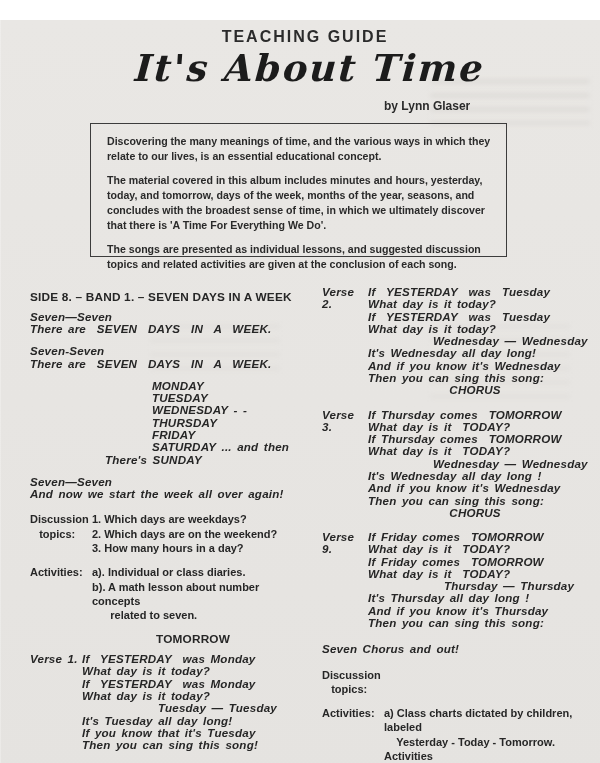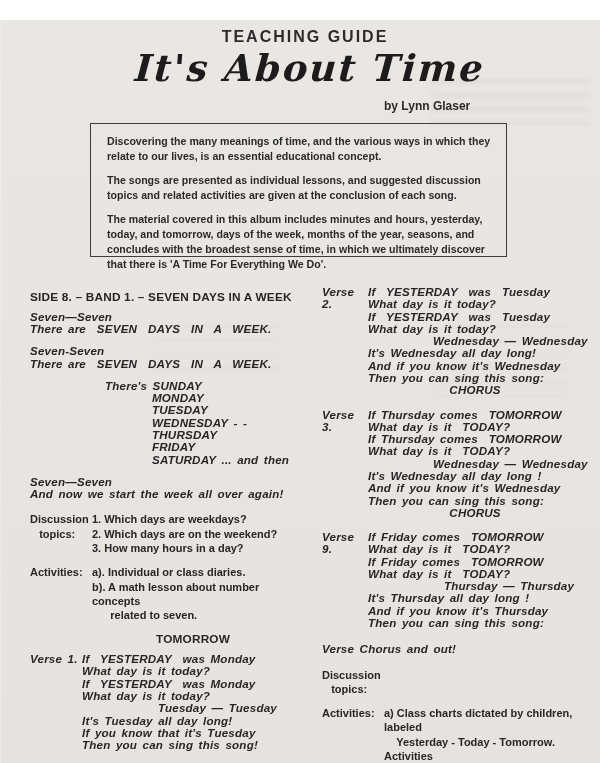--- a/index.html
+++ b/index.html
@@ -96,40 +96,40 @@
   <div class="ghost" style="left:430px;top:55px;width:160px;height:50px;"></div>
   <div class="ghost" style="left:150px;top:300px;width:130px;height:60px;opacity:.25;"></div>
   <div class="ghost" style="left:430px;top:300px;width:140px;height:80px;opacity:.25;"></div>
 
   <div class="kicker">TEACHING GUIDE</div>
   <div class="title">It's About Time</div>
   <div class="byline">by Lynn Glaser</div>
 
   <div class="intro-box">
     <p>Discovering the many meanings of time, and the various ways in which they relate to our lives, is an essential educational concept.</p>
+    <p>The material covered in this album includes minutes and hours, yesterday, today, and tomorrow, days of the week, months of the year, seasons, and concludes with the broadest sense of time, in which we ultimately discover that there is 'A Time For Everything We Do'.</p>
     <p>The songs are presented as individual lessons, and suggested discussion topics and related activities are given at the conclusion of each song.</p>
-    <p>The material covered in this album includes minutes and hours, yesterday, today, and tomorrow, days of the week, months of the year, seasons, and concludes with the broadest sense of time, in which we ultimately discover that there is 'A Time For Everything We Do'.</p>
   </div>
 
   <div class="col col-left">
     <div class="heading">SIDE 8. – BAND 1. – SEVEN DAYS IN A WEEK</div>
 
     <div class="lyric pre mt6">Seven—Seven
 There are  SEVEN  DAYS  IN  A  WEEK.</div>
     <div class="lyric pre mt10">Seven-Seven
 There are  SEVEN  DAYS  IN  A  WEEK.</div>
 
     <div class="days-block mt10">
-      <div class="lyric">There's SUNDAY</div>
       <div class="lyric pre days-rest">MONDAY
 TUESDAY
 WEDNESDAY - -
 THURSDAY
 FRIDAY
 SATURDAY ... and then</div>
+      <div class="lyric">There's SUNDAY</div>
     </div>
 
     <div class="lyric pre mt10">Seven—Seven
 And now we start the week all over again!</div>
 
     <div class="row mt12">
       <div class="dlabel pre">Discussion
    topics:</div>
       <div class="ditems pre">1. Which days are weekdays?
 2. Which days are on the weekend?
@@ -200,21 +200,21 @@
       <div class="lyric pre">If Friday comes  TOMORROW
 What day is it  TODAY?
 If Friday comes  TOMORROW
 What day is it  TODAY?
               Thursday — Thursday
 It's Thursday all day long !
 And if you know it's Thursday
 Then you can sing this song:</div>
     </div>
 
-    <div class="lyric mt14">Verse Chorus and out!</div>
+    <div class="lyric mt14">Seven Chorus and out!</div>
 
     <div class="row mt12">
       <div class="dlabel pre">Discussion
    topics:</div>
     </div>
 
     <div class="row mt10">
       <div class="dlabel pre">Activities:</div>
       <div class="ditems pre">a) Class charts dictated by children, labeled
     Yesterday - Today - Tomorrow. Activities

